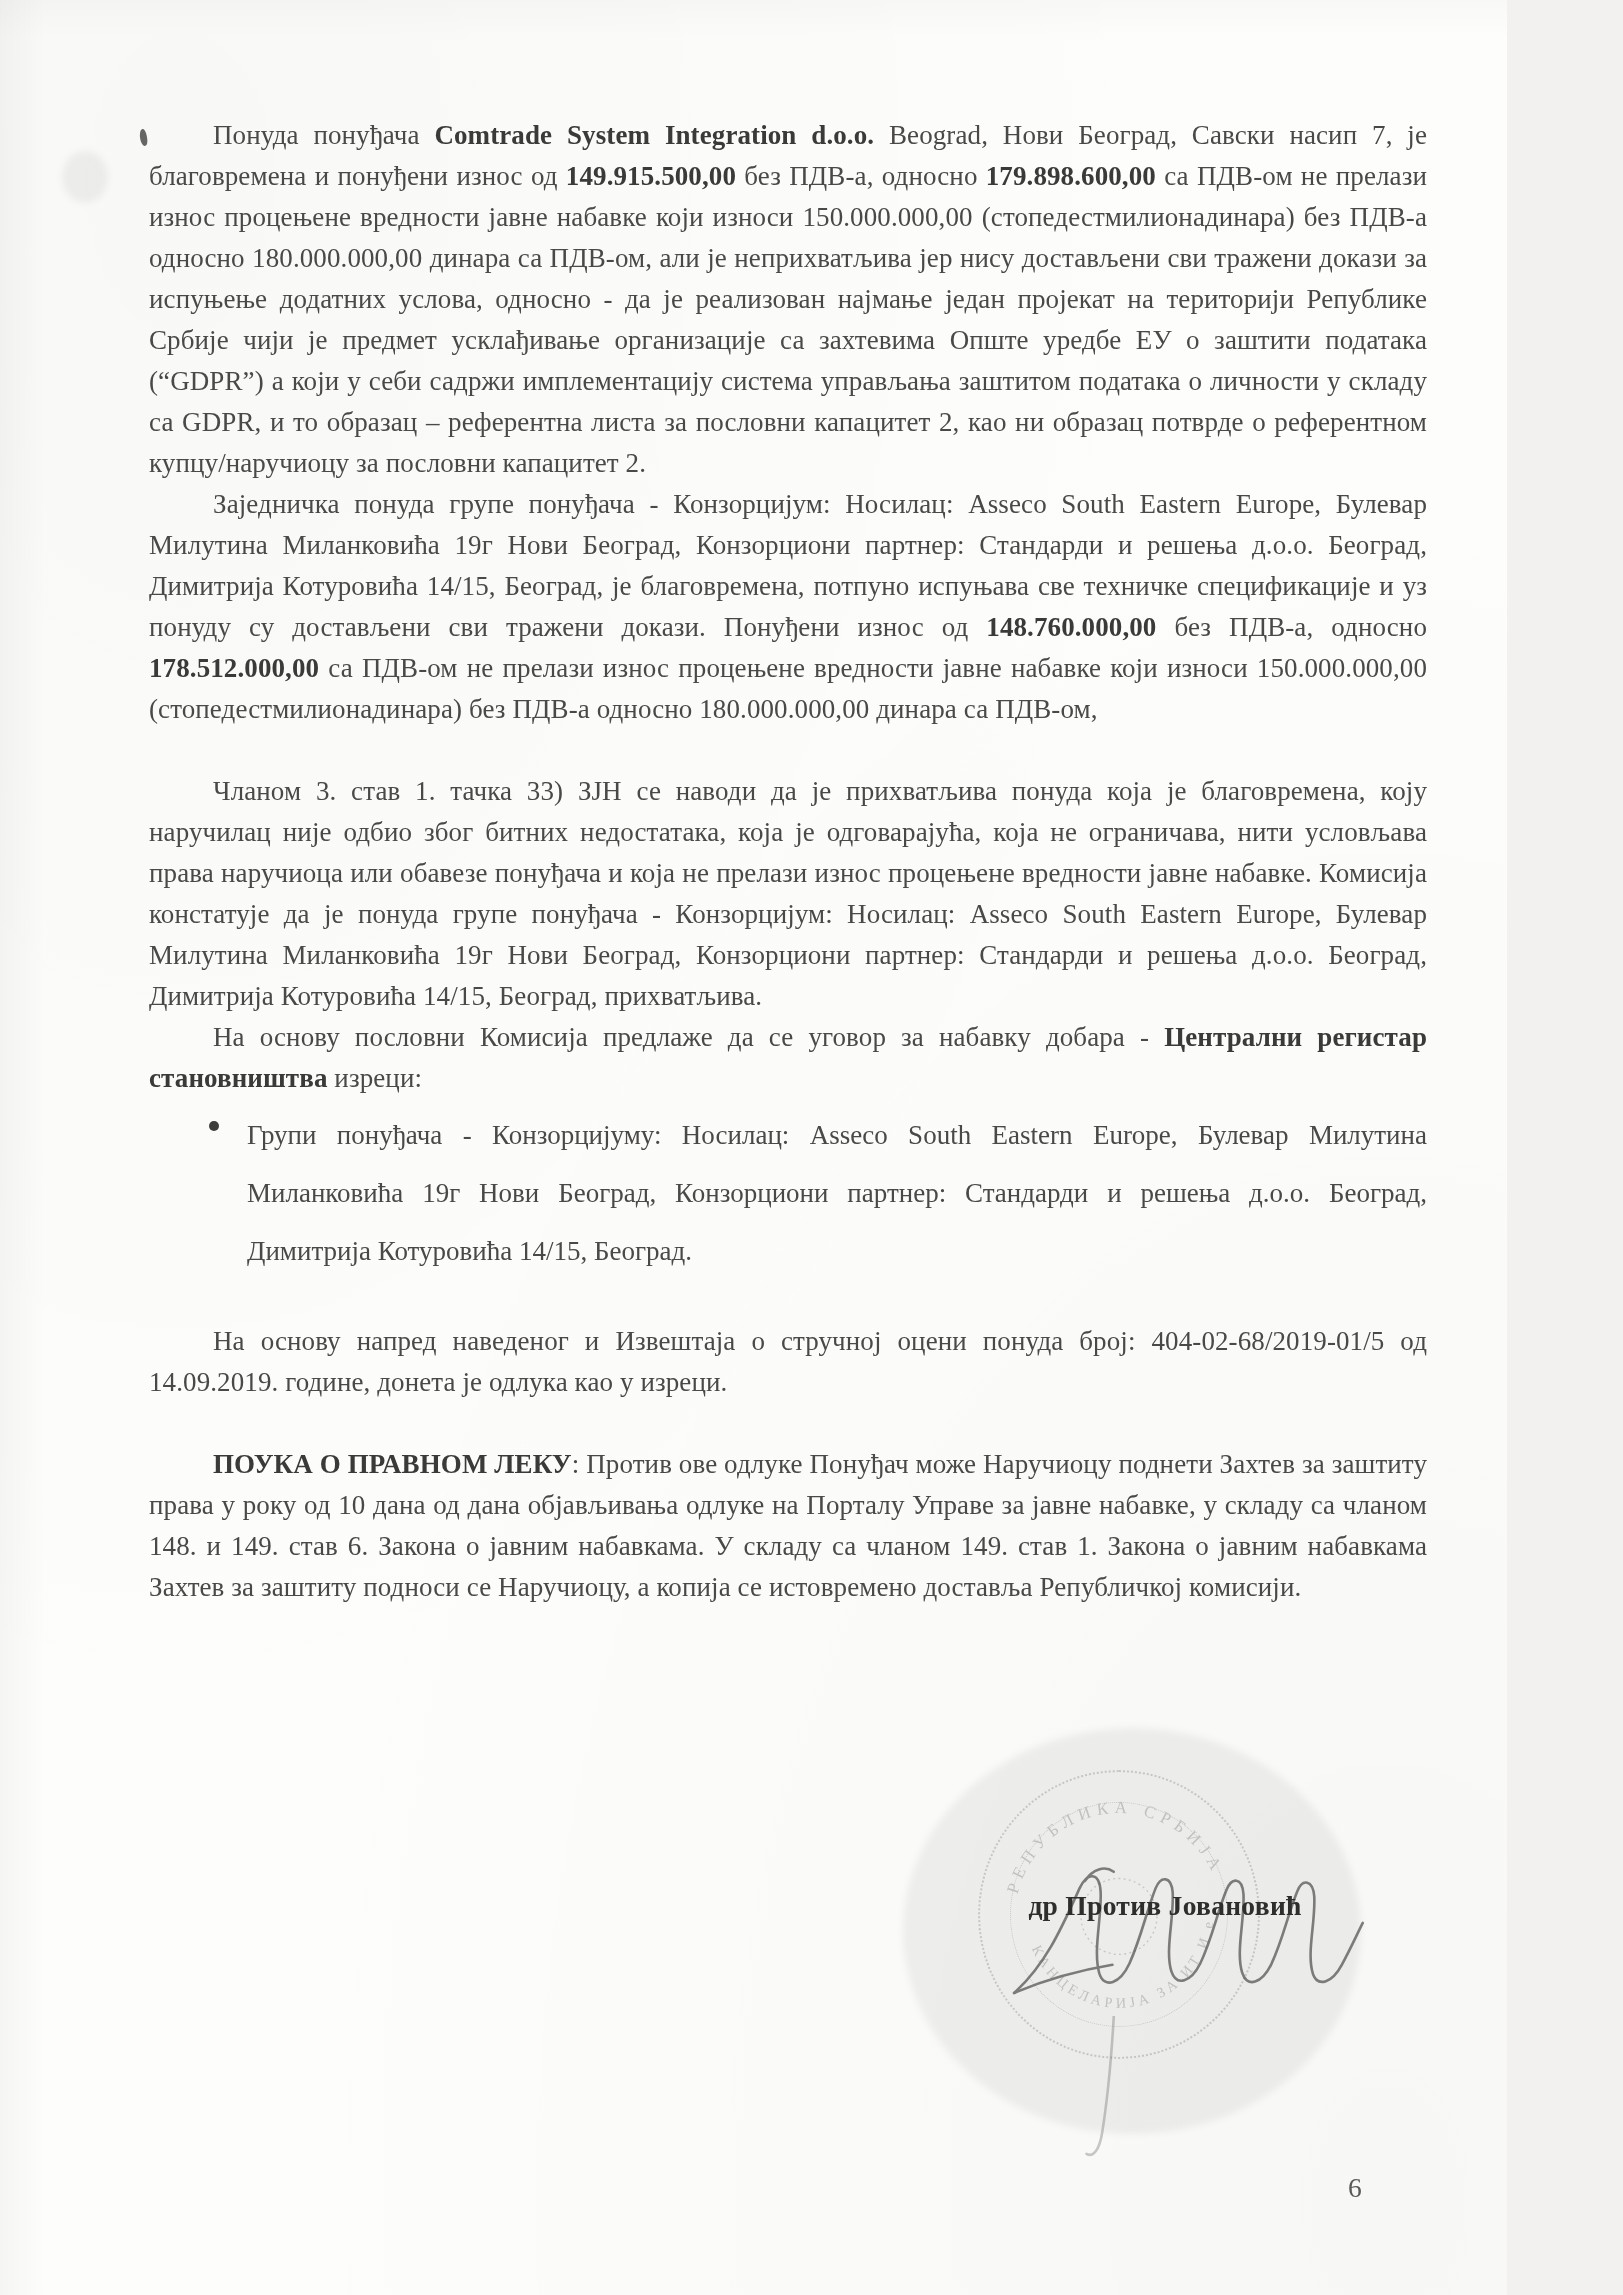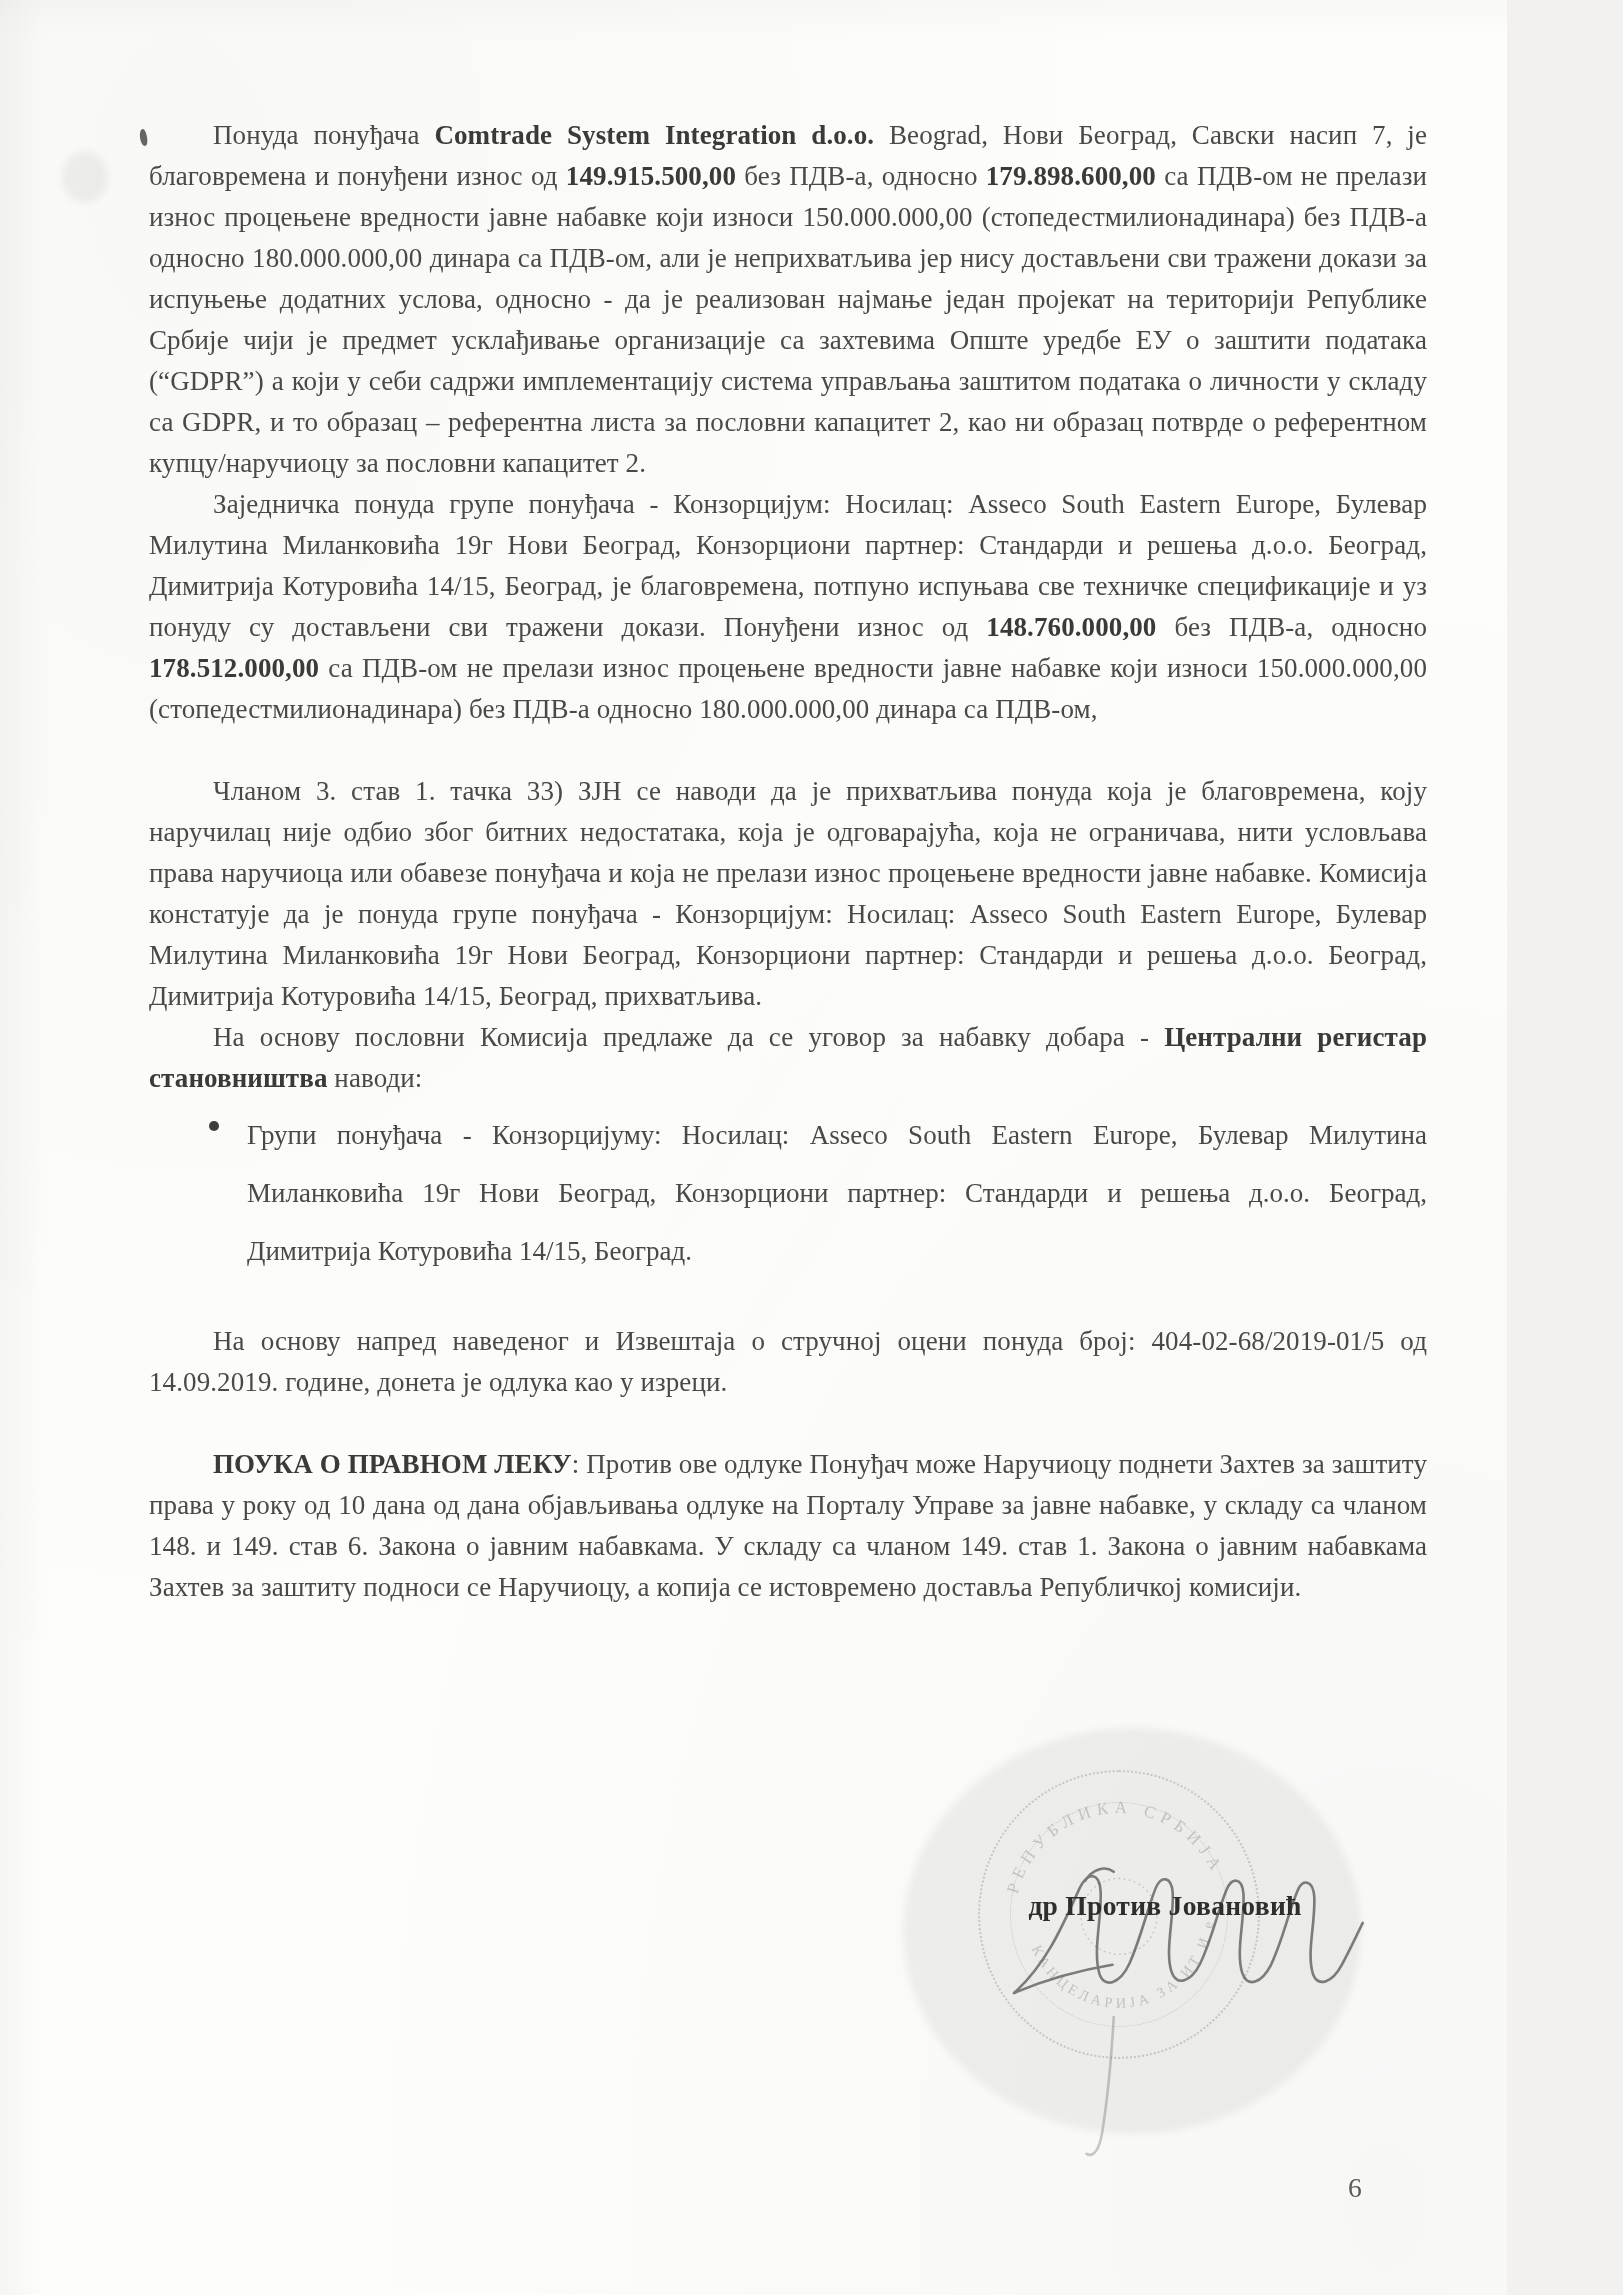--- a/index.html
+++ b/index.html
@@ -175,21 +175,21 @@
   <div class="ink-mark" style="left:140px; top:129px; width:7.2px; height:17px; transform:rotate(-12deg);"></div>
 
   <div class="body-col">
 
     <p class="para"><span>Понуда понуђача </span><b class="bold">Comtrade System Integration d.o.o.</b><span> Beograd, Нови Београд, Савски насип 7,  је благовремена и понуђени износ од </span><b class="bold">149.915.500,00</b><span> без ПДВ-а, односно </span><b class="bold">179.898.600,00</b><span> са ПДВ-ом не прелази износ процењене вредности јавне набавке који износи 150.000.000,00 (стопедестмилионадинара) без ПДВ-а односно 180.000.000,00 динара са ПДВ-ом, али је неприхватљива јер нису достављени сви тражени докази за испуњење додатних услова, односно - да је реализован најмање један пројекат на територији Републике Србије чији је предмет усклађивање организације са захтевима Опште уредбе ЕУ о заштити података (“GDPR”) а који у себи садржи имплементацију система управљања заштитом података о личности у складу са GDPR, и то образац – референтна листа за пословни капацитет 2, као ни образац потврде о референтном купцу/наручиоцу за пословни капацитет 2.</span></p>
 
     <p class="para gap-sm"><span>Заједничка понуда групе понуђача - Конзорцијум: Носилац: Asseco South Eastern Europe, Булевар Милутина Миланковића 19г Нови Београд, Конзорциони партнер: Стандарди и решења д.о.о. Београд, Димитрија Котуровића 14/15, Београд, је благовремена, потпуно испуњава све техничке спецификације и уз понуду су достављени сви тражени докази. Понуђени износ од </span><b class="bold">148.760.000,00</b><span> без ПДВ-а, односно </span><b class="bold">178.512.000,00</b><span> са ПДВ-ом не прелази износ процењене вредности јавне набавке који износи 150.000.000,00 (стопедестмилионадинара) без ПДВ-а односно 180.000.000,00 динара са ПДВ-ом,</span></p>
 
     <p class="para gap-lg">Чланом 3. став 1. тачка 33) ЗЈН се наводи да је прихватљива понуда која је благовремена, коју наручилац није одбио због битних недостатака, која је одговарајућа, која не ограничава, нити условљава права наручиоца или обавезе понуђача и која не прелази износ процењене вредности јавне набавке. Комисија констатује да је понуда групе понуђача - Конзорцијум: Носилац: Asseco South Eastern Europe, Булевар Милутина Миланковића 19г Нови Београд, Конзорциони партнер: Стандарди и решења д.о.о. Београд, Димитрија Котуровића 14/15, Београд,  прихватљива.</p>
 
-    <p class="para gap-sm"><span>На  основу пословни Комисија предлаже да се уговор за набавку добара - </span><b class="bold">Централни регистар становништва</b><span> наводи:</span></p>
+    <p class="para gap-sm"><span>На  основу пословни Комисија предлаже да се уговор за набавку добара - </span><b class="bold">Централни регистар становништва</b><span> изреци:</span></p>
 
     <ul class="bullets">
       <li><span class="dot"></span><span>Групи понуђача - Конзорцијуму: Носилац: Asseco South Eastern Europe, Булевар Милутина Миланковића 19г Нови Београд, Конзорциони партнер: Стандарди и решења д.о.о. Београд, Димитрија Котуровића 14/15, Београд.</span></li>
     </ul>
 
     <p class="para gap-lg">На основу напред наведеног и Извештаја о стручној оцени понуда број: 404-02-68/2019-01/5 од 14.09.2019. године, донета је одлука као у изреци.</p>
 
     <p class="para gap-lg"><b class="bold">ПОУКА О ПРАВНОМ ЛЕКУ</b><span>: Против ове одлуке Понуђач може Наручиоцу поднети Захтев за заштиту права у року од 10 дана од дана објављивања одлуке на Порталу Управе за јавне набавке, у складу са чланом 148. и 149. став 6. Закона о јавним набавкама. У складу са чланом 149. став 1. Закона о јавним набавкама Захтев за заштиту подноси се Наручиоцу, а копија се истовремено доставља Републичкој комисији.</span></p>
 
   </div>

